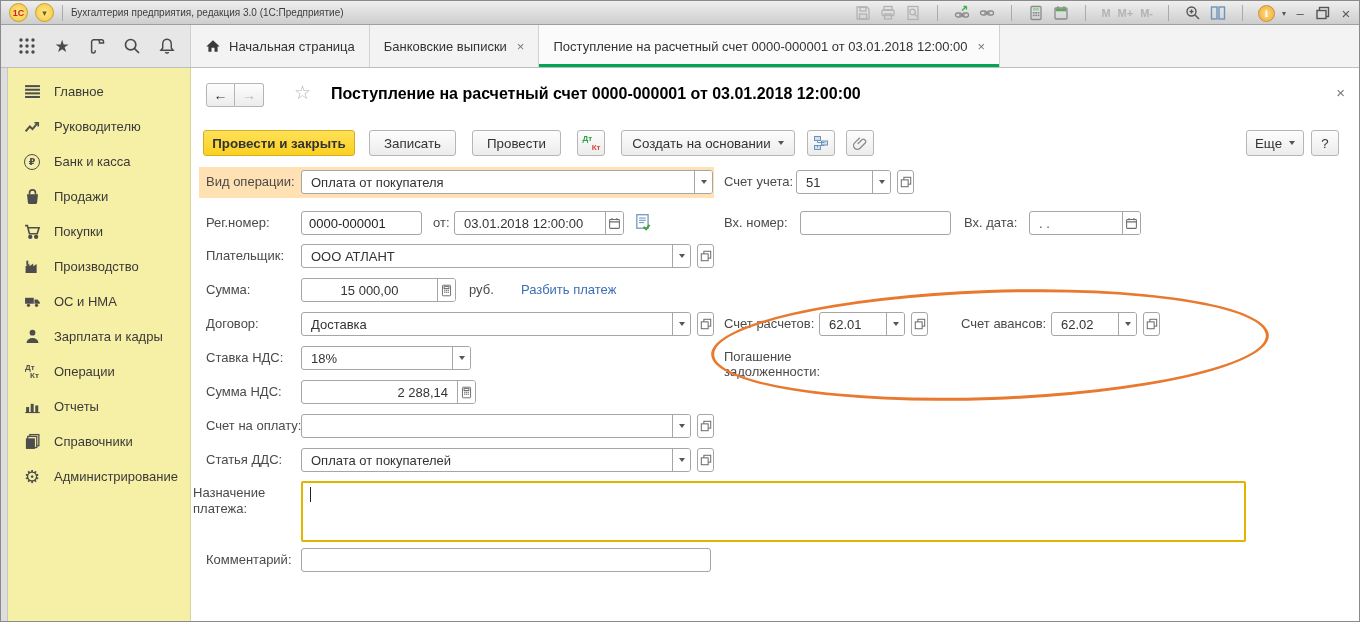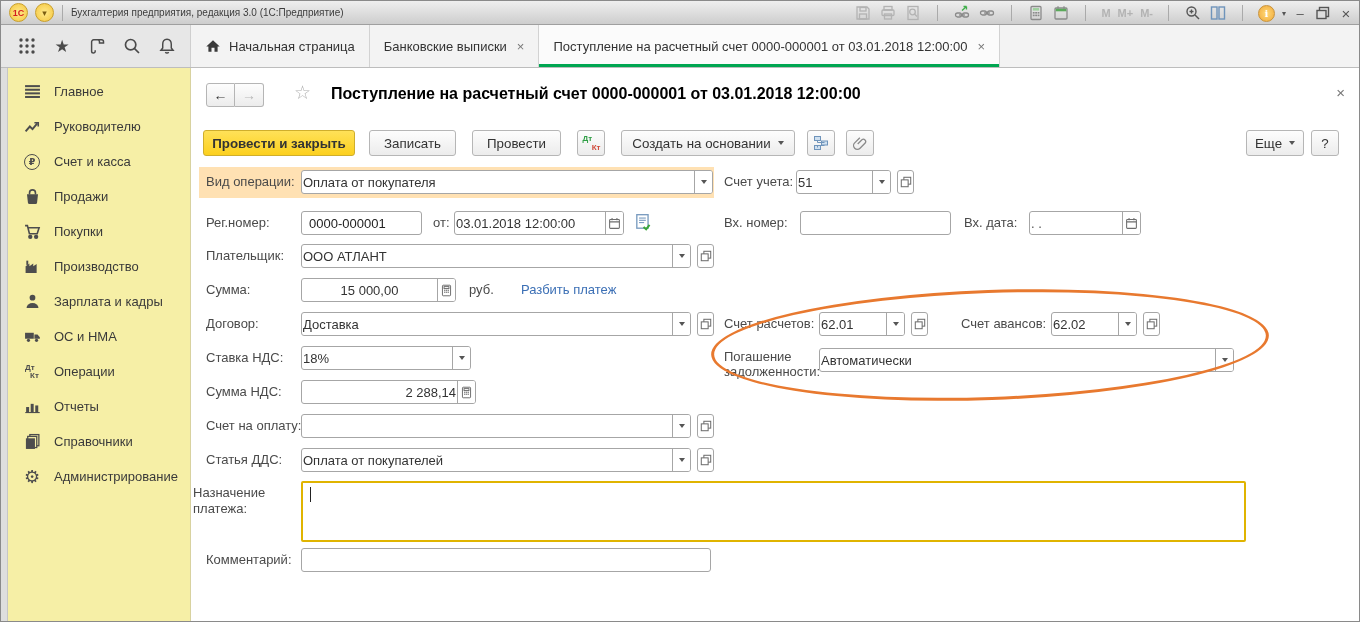--- a/index.html
+++ b/index.html
@@ -75,21 +75,21 @@
   .btn-ic{width:28px;padding:0;}
   .caret{display:inline-block;width:0;height:0;border-left:3.5px solid transparent;
     border-right:3.5px solid transparent;border-top:4.5px solid #555;margin-left:7px;}
   .dtkt{position:relative;width:17px;height:17px;font-size:8px;font-weight:bold;line-height:8px;}
   .dtkt .d{position:absolute;left:0;top:0;color:#2e9e44;}
   .dtkt .k{position:absolute;right:-1px;bottom:0;color:#d04a3a;}
   
   .flabel{color:#4a4a4a;white-space:nowrap;}
   .field,.combo{height:24px;border:1px solid #a6a6a6;border-radius:3px;background:#fff;
     display:flex;align-items:center;overflow:hidden;}
-  .combo-text{flex:1;padding:0 1px;white-space:nowrap;overflow:hidden;}
+  .combo-text{flex:1;padding:0 9px;white-space:nowrap;overflow:hidden;}
   .side-btn{width:18px;height:100%;border-left:1px solid #a6a6a6;background:#fff;
     display:flex;align-items:center;justify-content:center;flex:none;}
   .side-btn .caret{margin:0;}
   .side-btn svg{width:13px;height:13px;color:#6d6d6d;}
   .openbtn{width:17px;height:24px;margin-left:3px;border:1px solid #a6a6a6;border-radius:3px;
     background:#fff;display:flex;align-items:center;justify-content:center;}
   .openbtn svg{width:12px;height:12px;color:#6d6d6d;}
   .tin{height:24px;border:1px solid #a6a6a6;border-radius:3px;background:#fff;padding:0 7px;
     font:inherit;color:#222;outline:none;}
   .band{background:#ffe1b3;}
@@ -274,21 +274,21 @@
               <path d="M1.5 12.5 L5.5 8 l2.5 2.5 L12.5 5"></path>
               <path d="M9.8 4.4 h3.6 v3.6" stroke-width="1.5"></path>
             </svg>
           </span>
         <span>Руководителю</span>
       </div>
       <div class="side-item">
         <span class="side-ic">
             <span class="ruble-circ">₽</span>
           </span>
-        <span>Счет и касса</span>
+        <span>Банк и касса</span>
       </div>
       <div class="side-item">
         <span class="side-ic">
             <svg viewBox="0 0 16 16">
               <path d="M5.2 6 V4.6 a2.8 2.8 0 0 1 5.6 0 V6" fill="none" stroke="currentColor" stroke-width="1.5"></path>
               <path d="M2.8 5.8 h10.4 l-0.9 8 a1.4 1.4 0 0 1 -1.4 1.2 H5.1 a1.4 1.4 0 0 1 -1.4 -1.2 Z" fill="currentColor"></path>
             </svg>
           </span>
         <span>Продажи</span>
       </div>
@@ -303,40 +303,40 @@
         <span>Покупки</span>
       </div>
       <div class="side-item">
         <span class="side-ic">
             <svg viewBox="0 0 16 16" fill="currentColor">
               <rect x="2.2" y="2.5" width="1.8" height="4"></rect>
               <path d="M1.5 14 V7.8 l3.6 -2.6 V7.8 L8.7 5.2 V7.8 l3.2 -2.2 V14 Z"></path>
             </svg>
           </span>
         <span>Производство</span>
-      </div>
-      <div class="side-item">
-        <span class="side-ic">
-            <svg viewBox="0 0 16 16" fill="currentColor">
-              <circle cx="8" cy="4.4" r="2.7"></circle>
-              <path d="M2.4 14 a5.6 4.6 0 0 1 11.2 0 Z"></path>
-            </svg>
-          </span>
-        <span>Зарплата и кадры</span>
       </div>
       <div class="side-item">
         <span class="side-ic">
             <svg viewBox="0 0 16 16" fill="currentColor">
               <rect x="1" y="4.5" width="8.2" height="5.6"></rect>
               <path d="M9.8 6 h2.9 l2.2 2.6 v1.5 h-5.1 Z"></path>
               <circle cx="4.2" cy="11.6" r="1.5"></circle>
               <circle cx="11.8" cy="11.6" r="1.5"></circle>
             </svg>
           </span>
         <span>ОС и НМА</span>
+      </div>
+      <div class="side-item">
+        <span class="side-ic">
+            <svg viewBox="0 0 16 16" fill="currentColor">
+              <circle cx="8" cy="4.4" r="2.7"></circle>
+              <path d="M2.4 14 a5.6 4.6 0 0 1 11.2 0 Z"></path>
+            </svg>
+          </span>
+        <span>Зарплата и кадры</span>
       </div>
       <div class="side-item">
         <span class="side-ic">
             <span class="dtkt-mini"><span>Дт</span><br><span style="padding-left:5px">Кт</span></span>
           </span>
         <span>Операции</span>
       </div>
       <div class="side-item">
         <span class="side-ic">
             <svg viewBox="0 0 16 16" fill="currentColor">
@@ -546,26 +546,20 @@
 
       <span class="abs flabel" style="left:15px;top:282px">Ставка НДС:</span>
       <div class="abs combo" style="left:110px;top:278px;width:170px">
         <span class="combo-text">18%</span>
         <span class="side-btn">
             <i class="caret"></i>
           </span>
       </div>
 
       <span class="abs flabel" style="left:533px;top:281px;width:92px;white-space:normal;line-height:15px">Погашение задолженности:</span>
-      <div class="abs combo" style="left:628px;top:280px;width:415px">
-        <span class="combo-text">Автоматически</span>
-        <span class="side-btn">
-            <i class="caret"></i>
-          </span>
-      </div>
 
       <span class="abs flabel" style="left:15px;top:316px">Сумма НДС:</span>
       <div class="abs combo" style="left:110px;top:312px;width:175px">
         <span class="combo-text" style="text-align:right">2 288,14</span>
         <span class="side-btn">
             <svg viewBox="0 0 16 16" fill="none" stroke="currentColor" stroke-width="1.2">
               <rect x="3" y="1.5" width="10" height="13" rx="1"></rect>
               <rect x="5" y="3.2" width="6" height="2.4"></rect>
               <g fill="currentColor" stroke="none">
                 <rect x="5" y="7" width="1.6" height="1.4"></rect>

